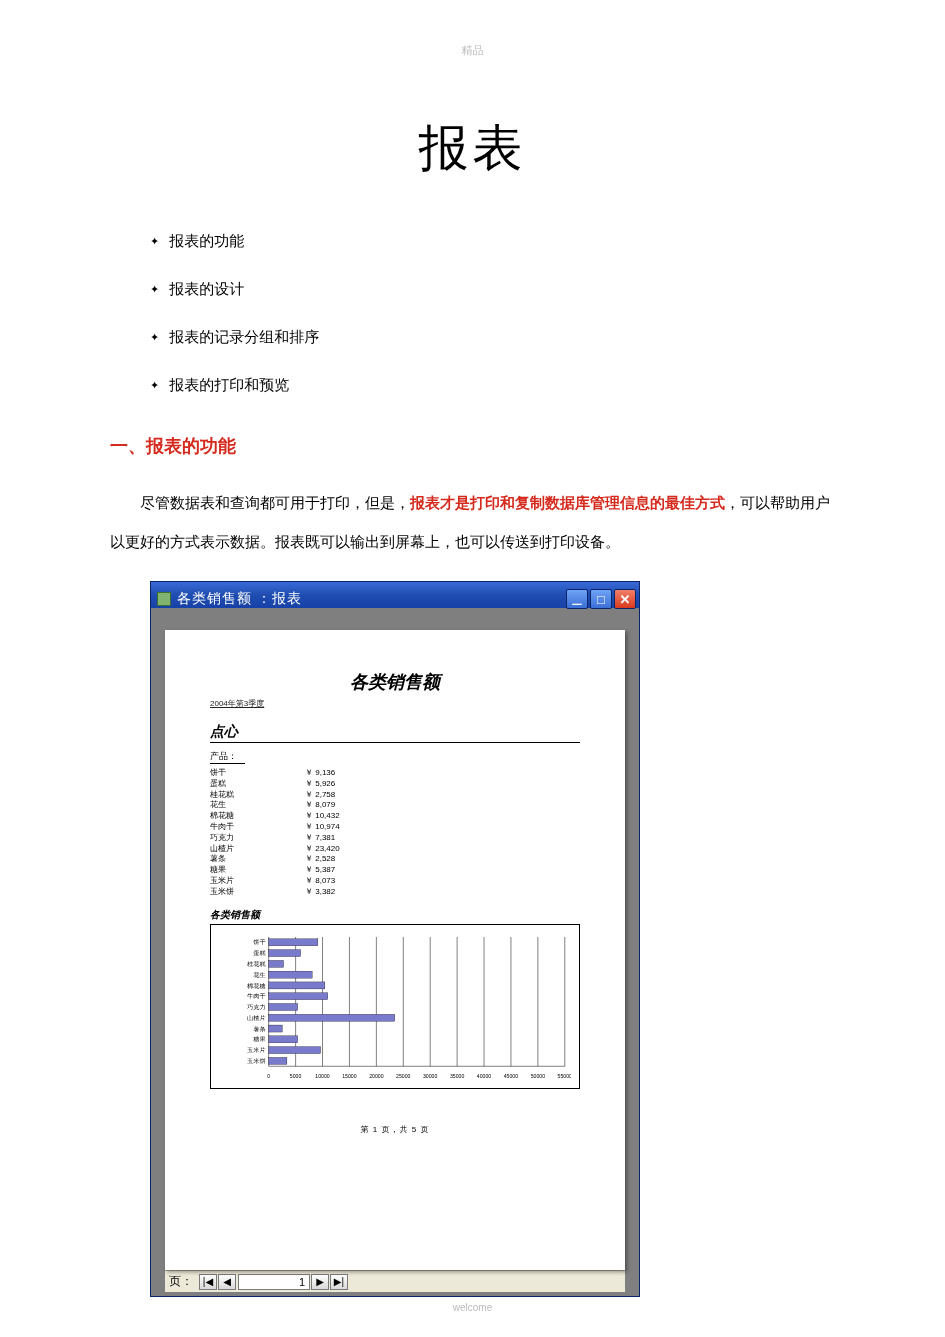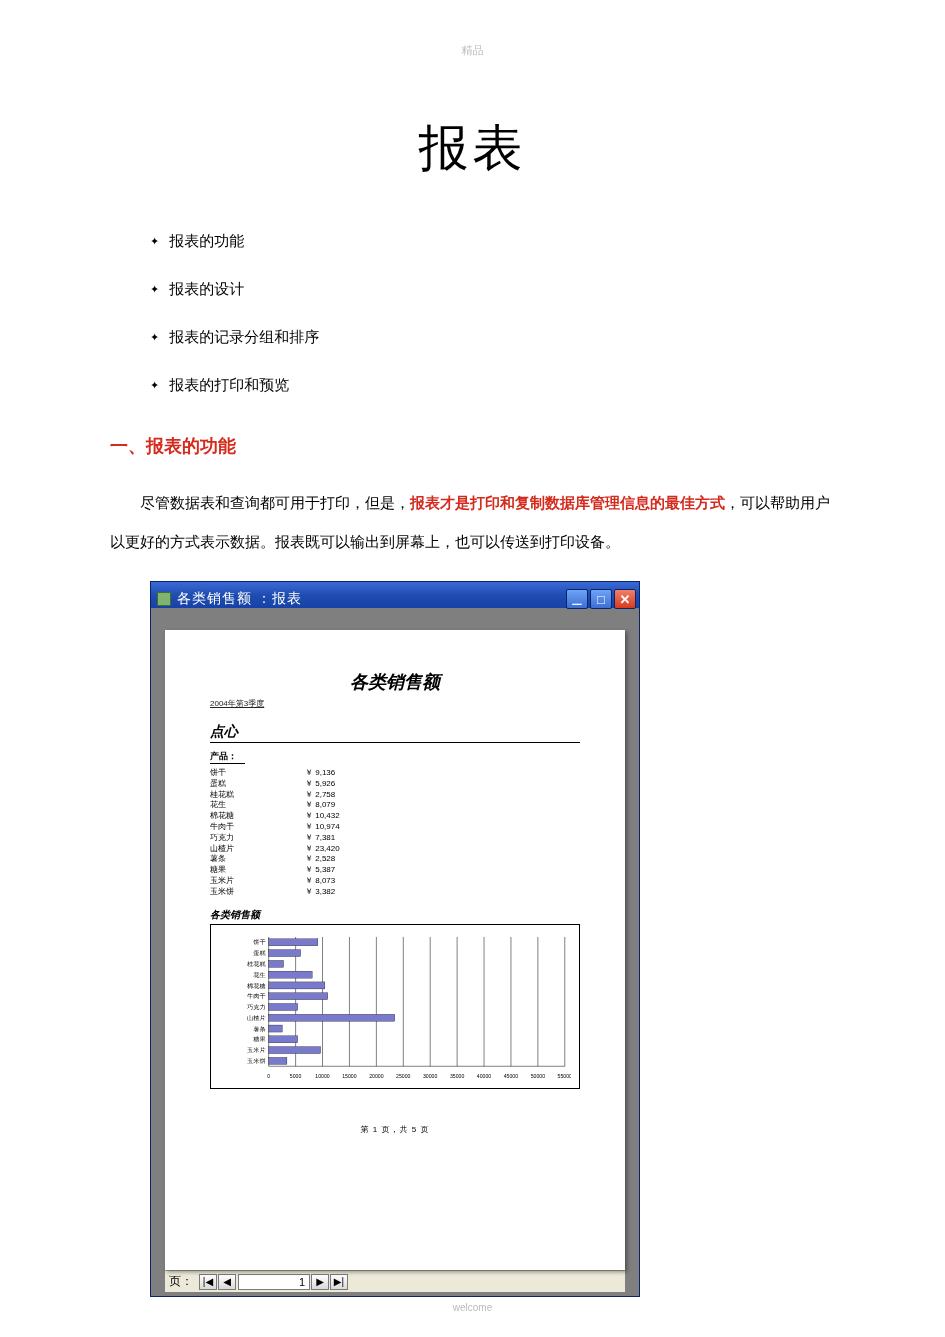--- a/index.html
+++ b/index.html
@@ -126,21 +126,21 @@
   }
   .cat-row {
     border-bottom: 1px solid #000;
     font-style: italic;
     font-weight: bold;
     font-size: 14px;
     padding-bottom: 1px;
     margin-bottom: 2px;
   }
   .col-head {
-    font-weight: bold;
+    font-weight: normal;
     font-size: 9px;
     border-bottom: 1px solid #000;
     display: inline-block;
     width: 35px;
     margin: 2px 0 4px 0;
   }
   .data-list { font-size: 8px; line-height: 1.35; }
   .data-row { display: flex; }
   .d-name { width: 95px; }
   .d-val { }

